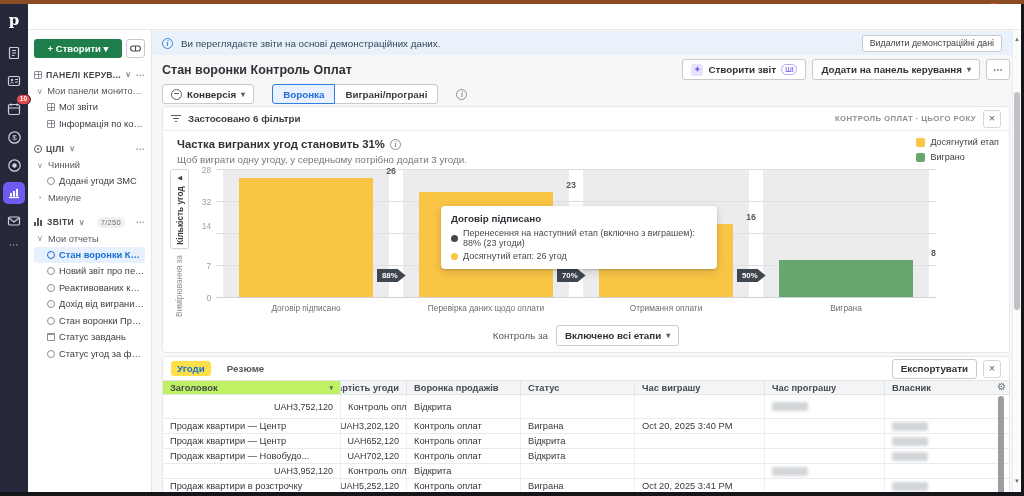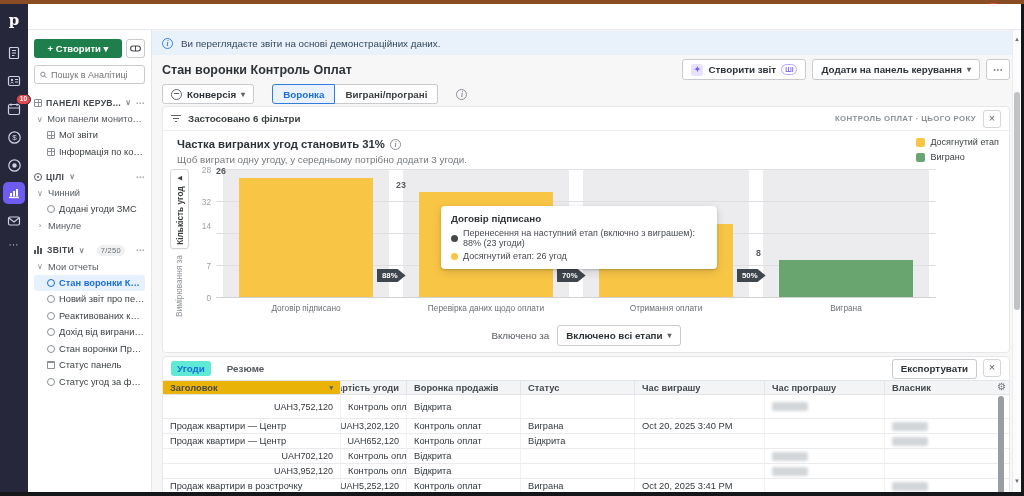--- a/index.html
+++ b/index.html
@@ -119,43 +119,43 @@
              display:flex;align-items:center;justify-content:center;cursor:pointer;box-shadow:0 1px 1px rgba(0,0,0,.04)}
   .vtext{writing-mode:vertical-rl;transform:rotate(180deg);font-size:8.3px;white-space:nowrap}
   .yaxis-btn .vtext{font-weight:bold;color:#3c4043}
   .measure{position:absolute;left:11px;top:148px;color:#8b9096}
   .measure .vtext{font-size:8.3px}
   .plot{position:absolute;left:53px;top:62px;width:720px;height:128px}
   .band{position:absolute;top:0;height:128px;background:#ececee}
   .gline{position:absolute;left:0;width:720px;height:1px;background:#e0e0e2;z-index:2}
   .baseline{position:absolute;left:0;top:128px;width:720px;height:1px;background:#cfd1d3;z-index:2}
   .bar{position:absolute;z-index:3}
-  .vlabel{position:absolute;z-index:4;font-size:8.8px;font-weight:bold;color:#55595e;text-align:left}
+  .vlabel{position:absolute;z-index:4;font-size:8.8px;font-weight:bold;color:#55595e;text-align:right}
   .ytick{position:absolute;left:28px;width:20px;text-align:right;font-size:8.3px;color:#9aa0a6;z-index:2}
   .xlabel{position:absolute;top:196px;font-size:8.3px;color:#6b7075;text-align:center;z-index:2}
   .ptag{position:absolute;z-index:5;height:13px;background:#40464e;color:#fff;font-size:7.8px;font-weight:bold;
         display:flex;align-items:center;padding:0 8px 0 5px;clip-path:polygon(0 0,72% 0,100% 50%,72% 100%,0 100%)}
   .tooltip{position:absolute;left:278px;top:99px;width:276px;background:#fff;border-radius:4px;z-index:10;
            box-shadow:0 1px 2px rgba(0,0,0,.18),0 3px 10px rgba(0,0,0,.14);padding:7px 10px 8px}
   .tt-title{font-size:9.8px;font-weight:bold;color:#2e3338;margin-bottom:4px}
   .tt-line{display:flex;align-items:center;gap:5px;font-size:9px;color:#45494e;margin-top:3px}
   .tt-dot{width:7px;height:7px;border-radius:50%;flex:0 0 auto}
   .chart-foot{position:absolute;left:0;top:218px;width:100%;display:flex;align-items:center;justify-content:center;gap:8px}
   .foot-lbl{font-size:9.8px;color:#55595e}
 
   
   .table-card{left:162px;top:356px;width:848px;height:160px;overflow:hidden}
   .tc-top{position:absolute;left:0;top:0;width:100%;height:23px;display:flex;align-items:center;padding:0 8px;gap:10px}
   .ttab{font-size:9.8px;font-weight:bold;color:#55595e;padding:2px 6px;border-radius:3px;cursor:pointer}
-  .ttab.on{background:#5eead4;color:#1a6fd3}
-  .tc-top .right{margin-left:auto;display:flex;gap:6px;}
+  .ttab.on{background:#fde047;color:#1a6fd3}
+  .tc-top .right{margin-left:auto;display:flex;gap:6px;align-items:center}
   .thead{position:absolute;left:0;top:23px;width:100%;height:15px;background:#f3f4f5;border-top:1px solid #e3e4e6;border-bottom:1px solid #e3e4e6;
          display:grid;grid-template-columns:178px 66px 114px 114px 130px 120px 126px;z-index:2}
   .th{font-size:9.3px;font-weight:bold;color:#45494e;display:flex;align-items:center;padding:0 7px;border-right:1px solid #e3e4e6;overflow:hidden;white-space:nowrap;cursor:pointer}
-  .th.sorted{background:#eab308}
+  .th.sorted{background:#bef264}
   .th .sort{margin-left:auto;font-size:7px;color:#5d6165}
   .th.num{justify-content:flex-end}
   .gear{position:absolute;right:3px;top:25px;font-size:10px;color:#6b7075;z-index:3;cursor:pointer;line-height:1}
   .tbody{position:absolute;left:0;top:38px;width:100%}
   .trow{display:grid;grid-template-columns:178px 66px 114px 114px 130px 120px 126px;height:15px;border-bottom:1px solid #ebebed;cursor:pointer;background:#fff}
   .trow.tall{height:24px}
   .td{font-size:9.3px;color:#33383d;padding:0 7px;display:flex;align-items:center;border-right:1px solid #f0f0f2;overflow:hidden;white-space:nowrap}
   .td.num{justify-content:flex-end;font-size:9px}
   .td.c-title{flex-direction:column;align-items:flex-start;justify-content:center;gap:2px}
   .subblur{width:118px;height:6px;border-radius:2px;background:#d3d6d9;filter:blur(1.5px)}
@@ -252,27 +252,20 @@
   <div class="abs sidebar">
     <div class="create-row">
       <button class="create-btn"><span>+ Створити</span> <span>▾</span></button>
       <div class="goggles-btn">
         <svg width="11" height="8" viewBox="0 0 11 8">
             <rect x="0.6" y="1" width="9.8" height="5" rx="2.4" fill="none" stroke="#45494e" stroke-width="1.1"></rect>
             <path d="M5.5 1v5" stroke="#45494e" stroke-width="1"></path>
           </svg>
       </div>
     </div>
-    <div class="side-search">
-      <svg width="8" height="8" viewBox="0 0 10 10">
-          <circle cx="4" cy="4" r="3" fill="none" stroke="#7a7e83" stroke-width="1.3"></circle>
-          <path d="M6.3 6.3L9 9" stroke="#7a7e83" stroke-width="1.3"></path>
-        </svg>
-      <input placeholder="Пошук в Аналітиці" style="">
-    </div>
     <div id="nav-list">
         <div class="nav-row nav-sec">
           <span class="nav-ic ic-grid"></span>
           <span class="lbl">ПАНЕЛІ КЕРУВАННЯ</span>
           <span class="chev">∨</span>
           <span class="more" style="margin-left: auto;">⋯</span>
         </div>
         <div class="nav-row nav-grp">
           <span class="chev">∨</span>
           <span class="lbl">Мои панели мониторинга</span>
@@ -329,34 +322,35 @@
         <div class="nav-row nav-item">
           <span class="nav-ic ic-ring"></span>
           <span class="lbl">Дохід від виграних угод</span>
         </div>
         <div class="nav-row nav-item">
           <span class="nav-ic ic-ring"></span>
           <span class="lbl">Стан воронки Продаж</span>
         </div>
         <div class="nav-row nav-item">
           <span class="nav-ic ic-cal"></span>
-          <span class="lbl">Статус панель</span>
+          <span class="lbl">Статус завдань</span>
         </div>
         <div class="nav-row nav-item">
           <span class="nav-ic ic-ring"></span>
           <span class="lbl">Статус угод за фахівц...</span>
         </div>
       </div>
   </div>
 
   <div class="abs main-bg"></div>
 
   <div class="abs banner">
     <span class="info-i">i</span>
     <span class="banner-txt">Ви переглядаєте звіти на основі демонстраційних даних.</span>
+    <button class="banner-btn">Видалити демонстраційні дані</button>
   </div>
 
   <div class="abs page-title">Стан воронки Контроль Оплат</div>
   <div class="abs hdr-actions">
     <button class="btn">
       <span class="ai-sq">✦</span>
       <span>Створити звіт</span>
       <span class="ai-pill">ШІ</span>
     </button>
     <button class="btn">
@@ -447,21 +441,21 @@
             <span class="tt-dot" style="background: rgb(69, 72, 77);"></span>
             <span>Перенесення на наступний етап (включно з виграшем): 88% (23 угоди)</span>
           </div>
           <div class="tt-line">
             <span class="tt-dot" style="background: rgb(248, 197, 69);"></span>
             <span>Досягнутий етап: 26 угод</span>
           </div>
         </div>
     </div>
     <div class="chart-foot">
-      <span class="foot-lbl">Включено за</span>
+      <span class="foot-lbl">Контроль за</span>
       <button class="btn">
         <span>Включено всі етапи</span>
         <span class="caret">▾</span>
       </button>
     </div>
   </div>
 
   <div class="abs card table-card">
     <div class="tc-top">
       <span id="tab-deals" class="ttab on">Угоди</span>
@@ -512,20 +506,23 @@
     <div class="td num">UAH652,120</div>
     <div class="td">Контроль оплат</div>
     <div class="td">Відкрита</div>
     <div class="td"></div>
     <div class="td"></div>
     <div class="td">
             <span class="blurblock"></span>
           </div>
   </div>
         <div class="trow">
+    <div class="td c-title">
+            <span class="t">Продаж квартири — Новобудо...</span>
+          </div>
     <div class="td num">UAH702,120</div>
     <div class="td">Контроль оплат</div>
     <div class="td">Відкрита</div>
     <div class="td"></div>
     <div class="td"></div>
     <div class="td">
             <span class="blurblock"></span>
           </div>
   </div>
         <div class="trow">

